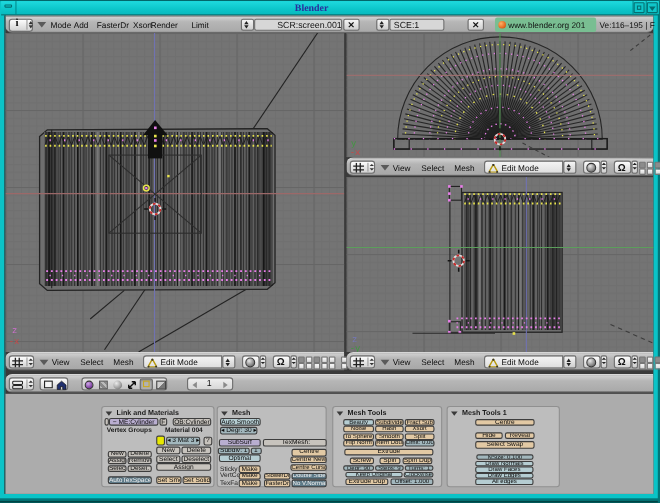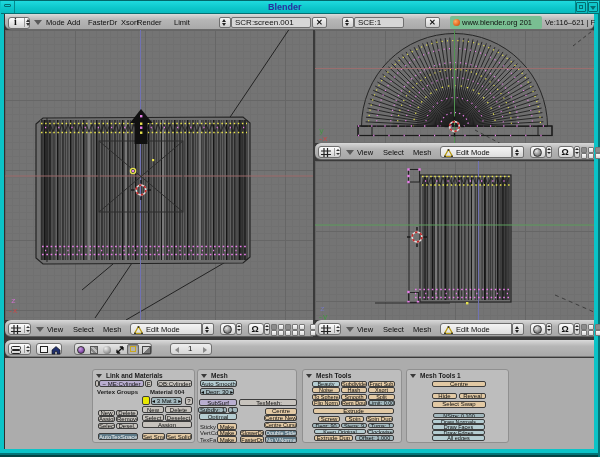--- a/index.html
+++ b/index.html
@@ -24,21 +24,21 @@
 </style></head><body>
 <div class="abs" style="left:0;top:0;width:600px;height:457px;background:#0bc3c7">
 <div class="abs" style="left:0px;top:0px;width:600px;height:1px;background:#02686b"></div>
 <div class="abs" style="left:0px;top:453px;width:600px;height:2px;background:#027578"></div>
 <div class="abs" style="left:0px;top:455px;width:600px;height:2px;background:#014444"></div>
 <div class="abs" style="left:598px;top:0px;width:2px;height:457px;background:#027578"></div>
 <div class="abs" style="left:1px;top:1px;width:598px;height:12px;background:linear-gradient(#1fdade,#0cc6ca 60%,#09babe)"></div>
 <div class="abs" style="left:14px;top:1px;width:1px;height:12px;background:#038a8d"></div>
 <div class="abs" style="left:1px;top:13px;width:598px;height:1px;background:#056e71"></div>
 <div class="abs" style="left:4px;top:4px;width:7px;height:3px;border:1px solid #056e71;background:#12cdd1;border-radius:1px"></div>
-<span class="txt" style="left:268px;top:1.5px;font-size:9px;font-weight:bold;color:#2a2f9e;font-family:Liberation Sans, sans-serif">Blender</span>
+<span class="txt" style="left:268px;top:1.5px;font-size:9px;font-weight:bold;color:#2a2f9e;font-family:Liberation Serif, serif">Blender</span>
 <div class="abs" style="left:575px;top:1px;width:1px;height:12px;background:#038a8d"></div>
 <div class="abs" style="left:576px;top:2px;width:10px;height:10px;border:1px solid #056e71;background:#0fc6ca;border-radius:1px"></div>
 <div class="abs" style="left:579px;top:5px;width:4px;height:4px;border:1px solid #056e71"></div>
 <div class="abs" style="left:587px;top:1px;width:1px;height:12px;background:#038a8d"></div>
 <div class="abs" style="left:588px;top:2px;width:10px;height:10px;border:1px solid #056e71;background:#0fc6ca;border-radius:1px"></div>
 <div class="tri" style="left:590px;top:6px;border-left:3px solid transparent;border-right:3px solid transparent;border-top:4px solid #056e71"></div>
 </div>
 <div class="abs" style="left:4px;top:14px;width:1px;height:435px;background:#2e2e2e"></div>
 <div class="abs" style="left:5px;top:14px;width:589px;height:435px;background:#3a3a3a">
 <div class="hdr" style="left:0;top:0;width:589px;height:16px;border-radius:0 0 6px 6px">
@@ -50,33 +50,33 @@
 <div class="tri" style="left:29px;top:5px;border-left:4px solid transparent;border-right:4px solid transparent;border-top:5px solid #5a5a5a"></div>
 <span class="menu" style="left:41px;top:2.5px">Mode</span>
 <span class="menu" style="left:62px;top:2.5px">Add</span>
 <span class="menu" style="left:83px;top:2.5px">FasterDr</span>
 <span class="menu" style="left:116px;top:2.5px">Xsort</span>
 <span class="menu" style="left:132px;top:2.5px">Render</span>
 <span class="menu" style="left:169px;top:2.5px">Limit</span>
 <div class="sp" style="left:214px;top:2px;width:12px;height:11px"></div>
       <div class="tri" style="left:217px;top:4px;border-left:2.5px solid transparent;border-right:2.5px solid transparent;border-bottom:3px solid #222"></div>
       <div class="tri" style="left:217px;top:8px;border-left:2.5px solid transparent;border-right:2.5px solid transparent;border-top:3px solid #222"></div>
-<div class="fld" style="left:226px;top:2px;width:80px;height:11px;line-height:10px;padding-left:3px">SCR:screen.001</div>
+<div class="fld" style="left:226px;top:2px;width:80px;height:11px;line-height:10px;padding-left:20px">SCR:screen.001</div>
 <div class="sp" style="left:307px;top:2px;width:15px;height:11px"></div>
       <span class="txt" style="left:311px;top:3px;font-size:8px;font-weight:bold">✕</span>
 <div class="sp" style="left:337px;top:2px;width:12px;height:11px"></div>
       <div class="tri" style="left:340px;top:4px;border-left:2.5px solid transparent;border-right:2.5px solid transparent;border-bottom:3px solid #222"></div>
       <div class="tri" style="left:340px;top:8px;border-left:2.5px solid transparent;border-right:2.5px solid transparent;border-top:3px solid #222"></div>
 <div class="fld" style="left:349px;top:2px;width:50px;height:11px;line-height:10px;padding-left:3px">SCE:1</div>
 <div class="sp" style="left:420px;top:2px;width:15px;height:11px"></div>
       <span class="txt" style="left:424px;top:3px;font-size:8px;font-weight:bold">✕</span>
 <div class="abs" style="left:445px;top:1px;width:92px;height:13px;background:#79be92;border-radius:2px"></div>
 <div class="abs" style="left:448px;top:4px;width:7px;height:7px;background:radial-gradient(circle at 35% 35%,#ffb066,#e2641c 65%,#a33f08);border-radius:50%"></div>
 <span class="txt" style="left:457px;top:3px;font-size:7.5px">www.blender.org 201</span>
-<span class="txt" style="left:540px;top:3px;font-size:7.5px">Ve:116–621 | F</span>
+<span class="txt" style="left:540px;top:3px;font-size:7.5px">Ve:116–195 | F</span>
 </div>
 <svg class="abs" style="left:0;top:16px" width="308" height="290" viewBox="0 0 308 290">
       <defs>
 <pattern id="g7L" width="7" height="7" patternUnits="userSpaceOnUse">
           <path d="M7 .5H0M.5 7V0" fill="none" stroke="#707070" stroke-width="1"></path>
         </pattern>
 <pattern id="vl4L" width="3.4" height="4" patternUnits="userSpaceOnUse">
           <rect x="0" y="0" width="1.2" height="4" fill="#2a2a2a"></rect>
           <rect x="1.2" y="0" width="2.2" height="4" fill="#646464"></rect>
         </pattern>

